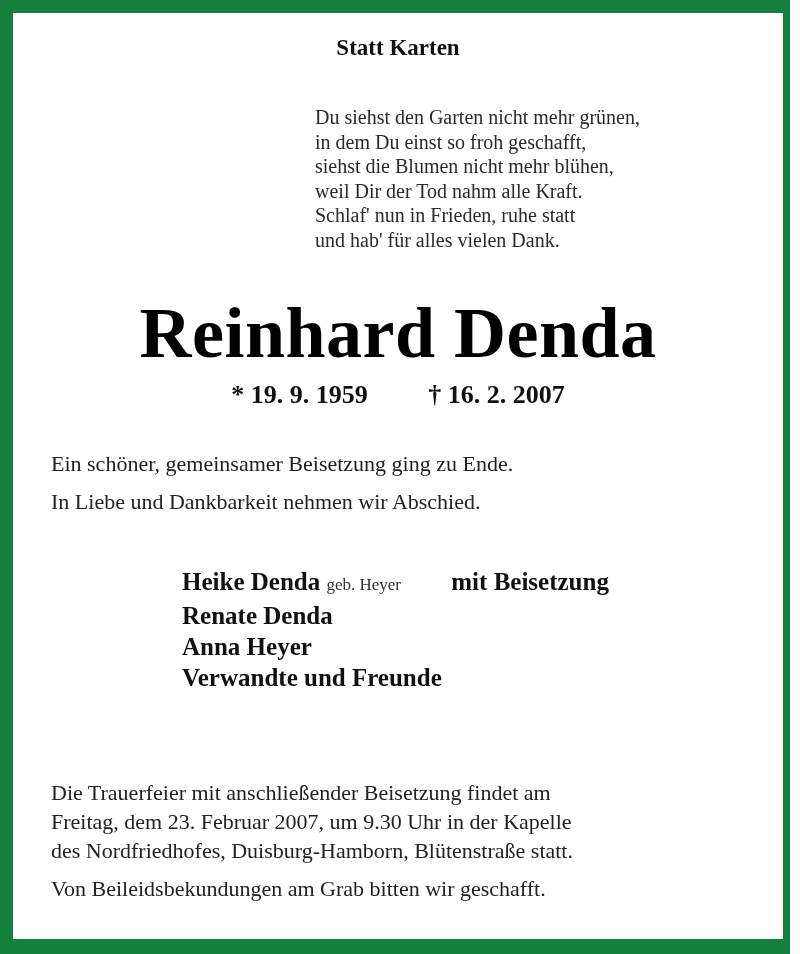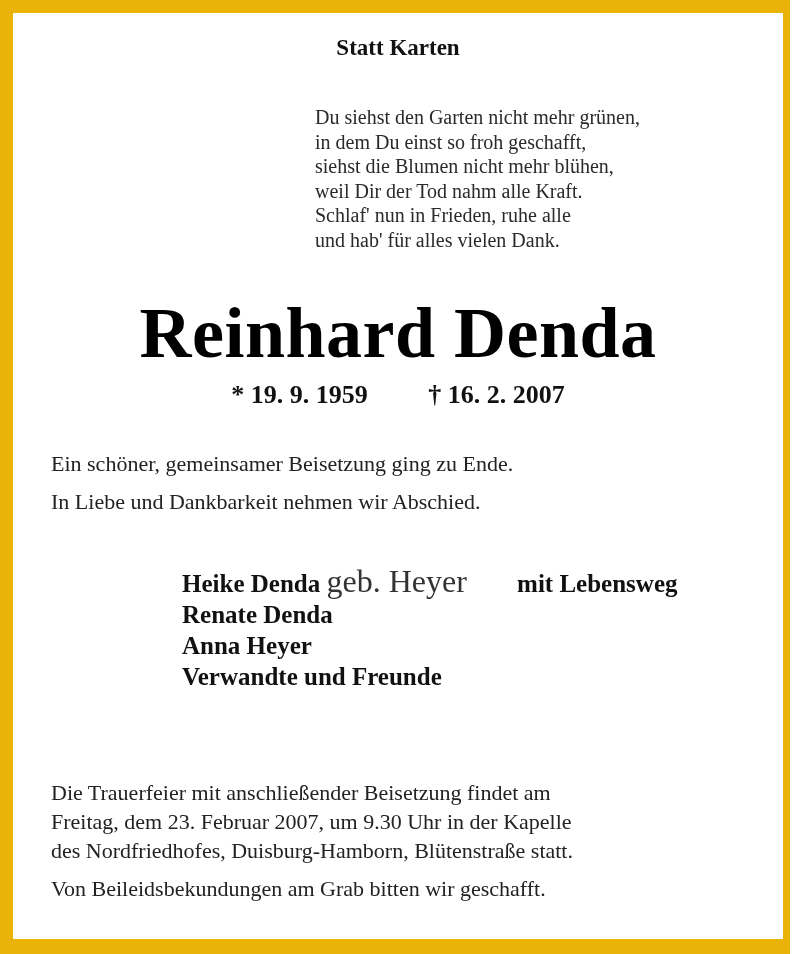--- a/index.html
+++ b/index.html
@@ -1,77 +1,77 @@
 <!DOCTYPE html>
 <html><head>
   <meta charset="utf-8">
   <style>
     html, body { margin: 0; padding: 0; background: #ffffff; }
     body { width: 800px; height: 954px; position: relative; overflow: hidden; }
     .frame {
       position: absolute; left: 0; top: 0;
       width: 790px; height: 954px;
-      background: #eab308;
+      background: #15803d;
     }
     .paper {
       position: absolute; left: 13px; top: 13px;
       width: 770px; height: 926px;
       background: #ffffff;
       color: #1a1a1a;
       font-family: "Liberation Serif", "DejaVu Serif", serif;
     }
     .abs { position: absolute; white-space: nowrap; }
     .header { left: 0; width: 770px; top: 22px; text-align: center; font-weight: bold; font-size: 23px; color: #111; }
     .poem { left: 302px; top: 92px; font-size: 20px; line-height: 24.5px; color: #2a2a2a; }
     .poem div { white-space: nowrap; font-family: Liberation Serif, serif; }
     .name { left: 0; width: 770px; top: 279px; text-align: center; font-weight: bold; font-size: 72px; color: #000; letter-spacing: 0.5px; }
     .dates { left: 0; width: 770px; top: 367px; text-align: center; font-weight: bold; font-size: 26px; color: #111; }
     .dates .born { margin-right: 54px; }
     .farewell { left: 38px; top: 432px; font-size: 22px; line-height: 38px; color: #222; }
     .family { left: 125px; top: 553px; font-size: 25px; line-height: 31px; color: #111; }
     .family .b { font-weight: bold; margin-left: 44px; }
-    .family .n { font-weight: normal; color: #333; font-size: 32px; }
+    .family .n { font-weight: normal; color: #333; font-size: 17px; }
     .address { left: 38px; top: 720px; font-size: 24px; color: #222; }
     .details { left: 38px; top: 765px; font-size: 22px; line-height: 29px; color: #222; }
     .condolence { left: 38px; top: 863px; font-size: 22px; color: #222; }
   </style>
 </head>
 <body>
 
 <div class="frame">
   <div class="paper">
 
     <div class="abs header">Statt Karten</div>
 
     <div class="abs poem">
       <div>Du siehst den Garten nicht mehr grünen,</div>
       <div>in dem Du einst so froh geschafft,</div>
       <div>siehst die Blumen nicht mehr blühen,</div>
       <div>weil Dir der Tod nahm alle Kraft.</div>
-      <div>Schlaf' nun in Frieden, ruhe alle</div>
+      <div>Schlaf' nun in Frieden, ruhe statt</div>
       <div>und hab' für alles vielen Dank.</div>
     </div>
 
     <div class="abs name">Reinhard Denda</div>
 
     <div class="abs dates">
       <span class="born">* 19. 9. 1959</span>
       <span>† 16. 2. 2007</span>
     </div>
 
     <div class="abs farewell">
       <div>Ein schöner, gemeinsamer Beisetzung ging zu Ende.</div>
       <div>In Liebe und Dankbarkeit nehmen wir Abschied.</div>
     </div>
 
     <div class="abs family">
       <div>
         <span class="b">Heike Denda</span>
         <span class="n">geb. Heyer</span>
-        <span class="b">mit Lebensweg</span>
+        <span class="b">mit Beisetzung</span>
       </div>
       <div class="b">Renate Denda</div>
       <div class="b">Anna Heyer</div>
       <div class="b">Verwandte und Freunde</div>
     </div>
 
 
     <div class="abs details">
       <div>Die Trauerfeier mit anschließender Beisetzung findet am</div>
       <div>Freitag, dem 23. Februar 2007, um 9.30 Uhr in der Kapelle</div>

